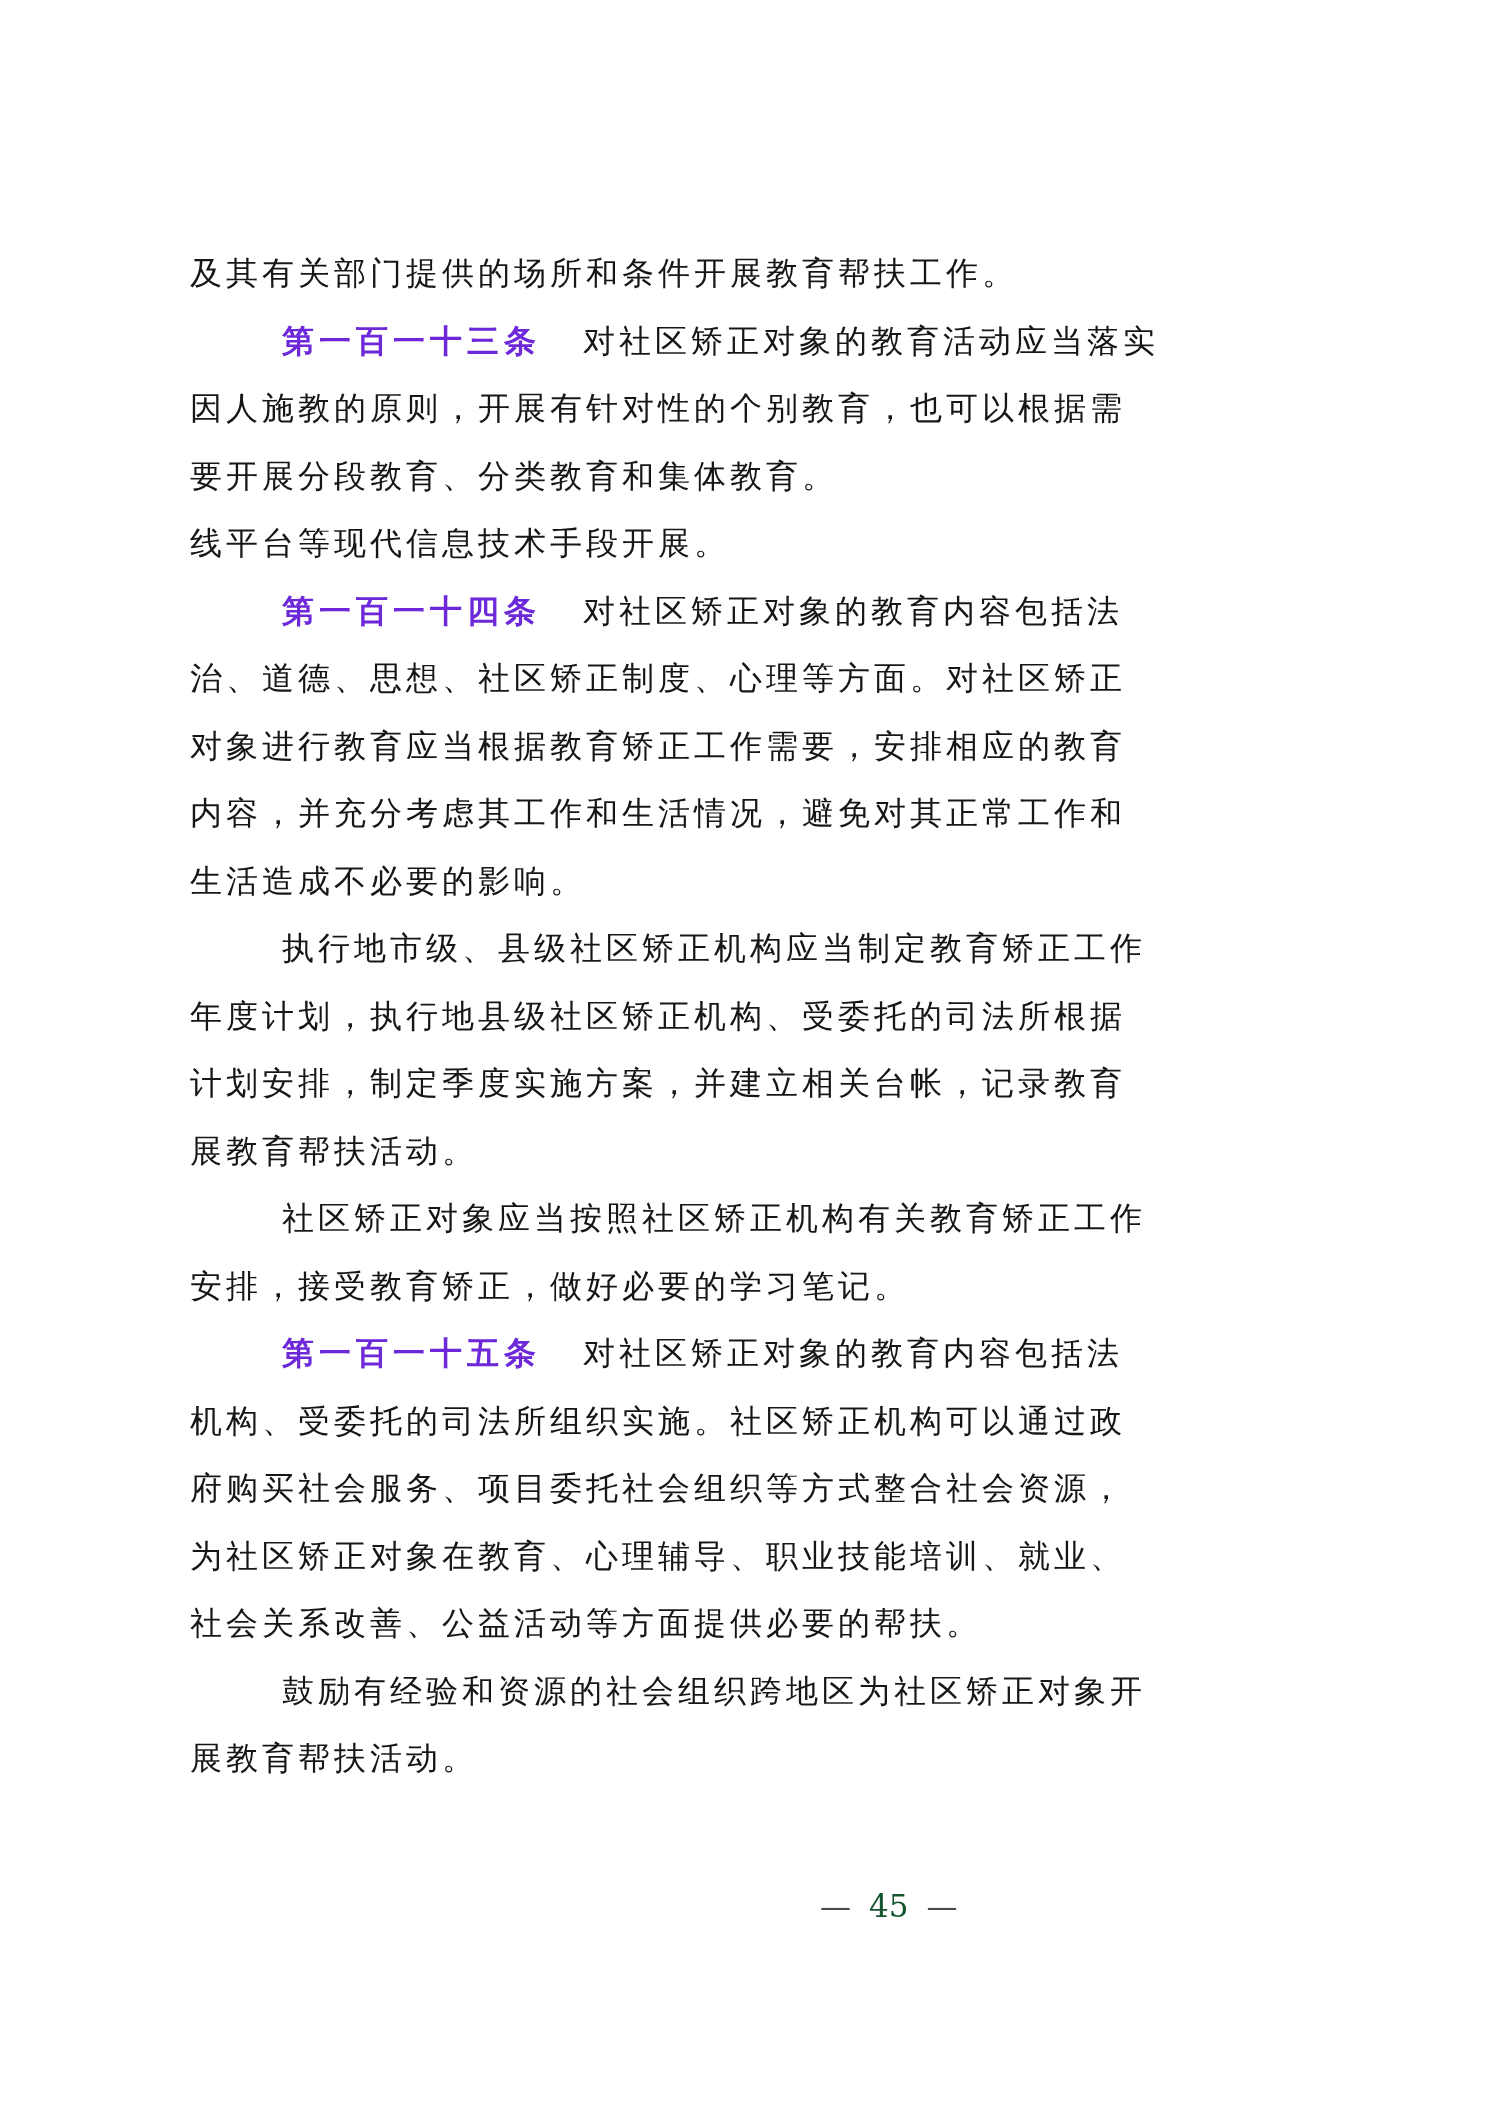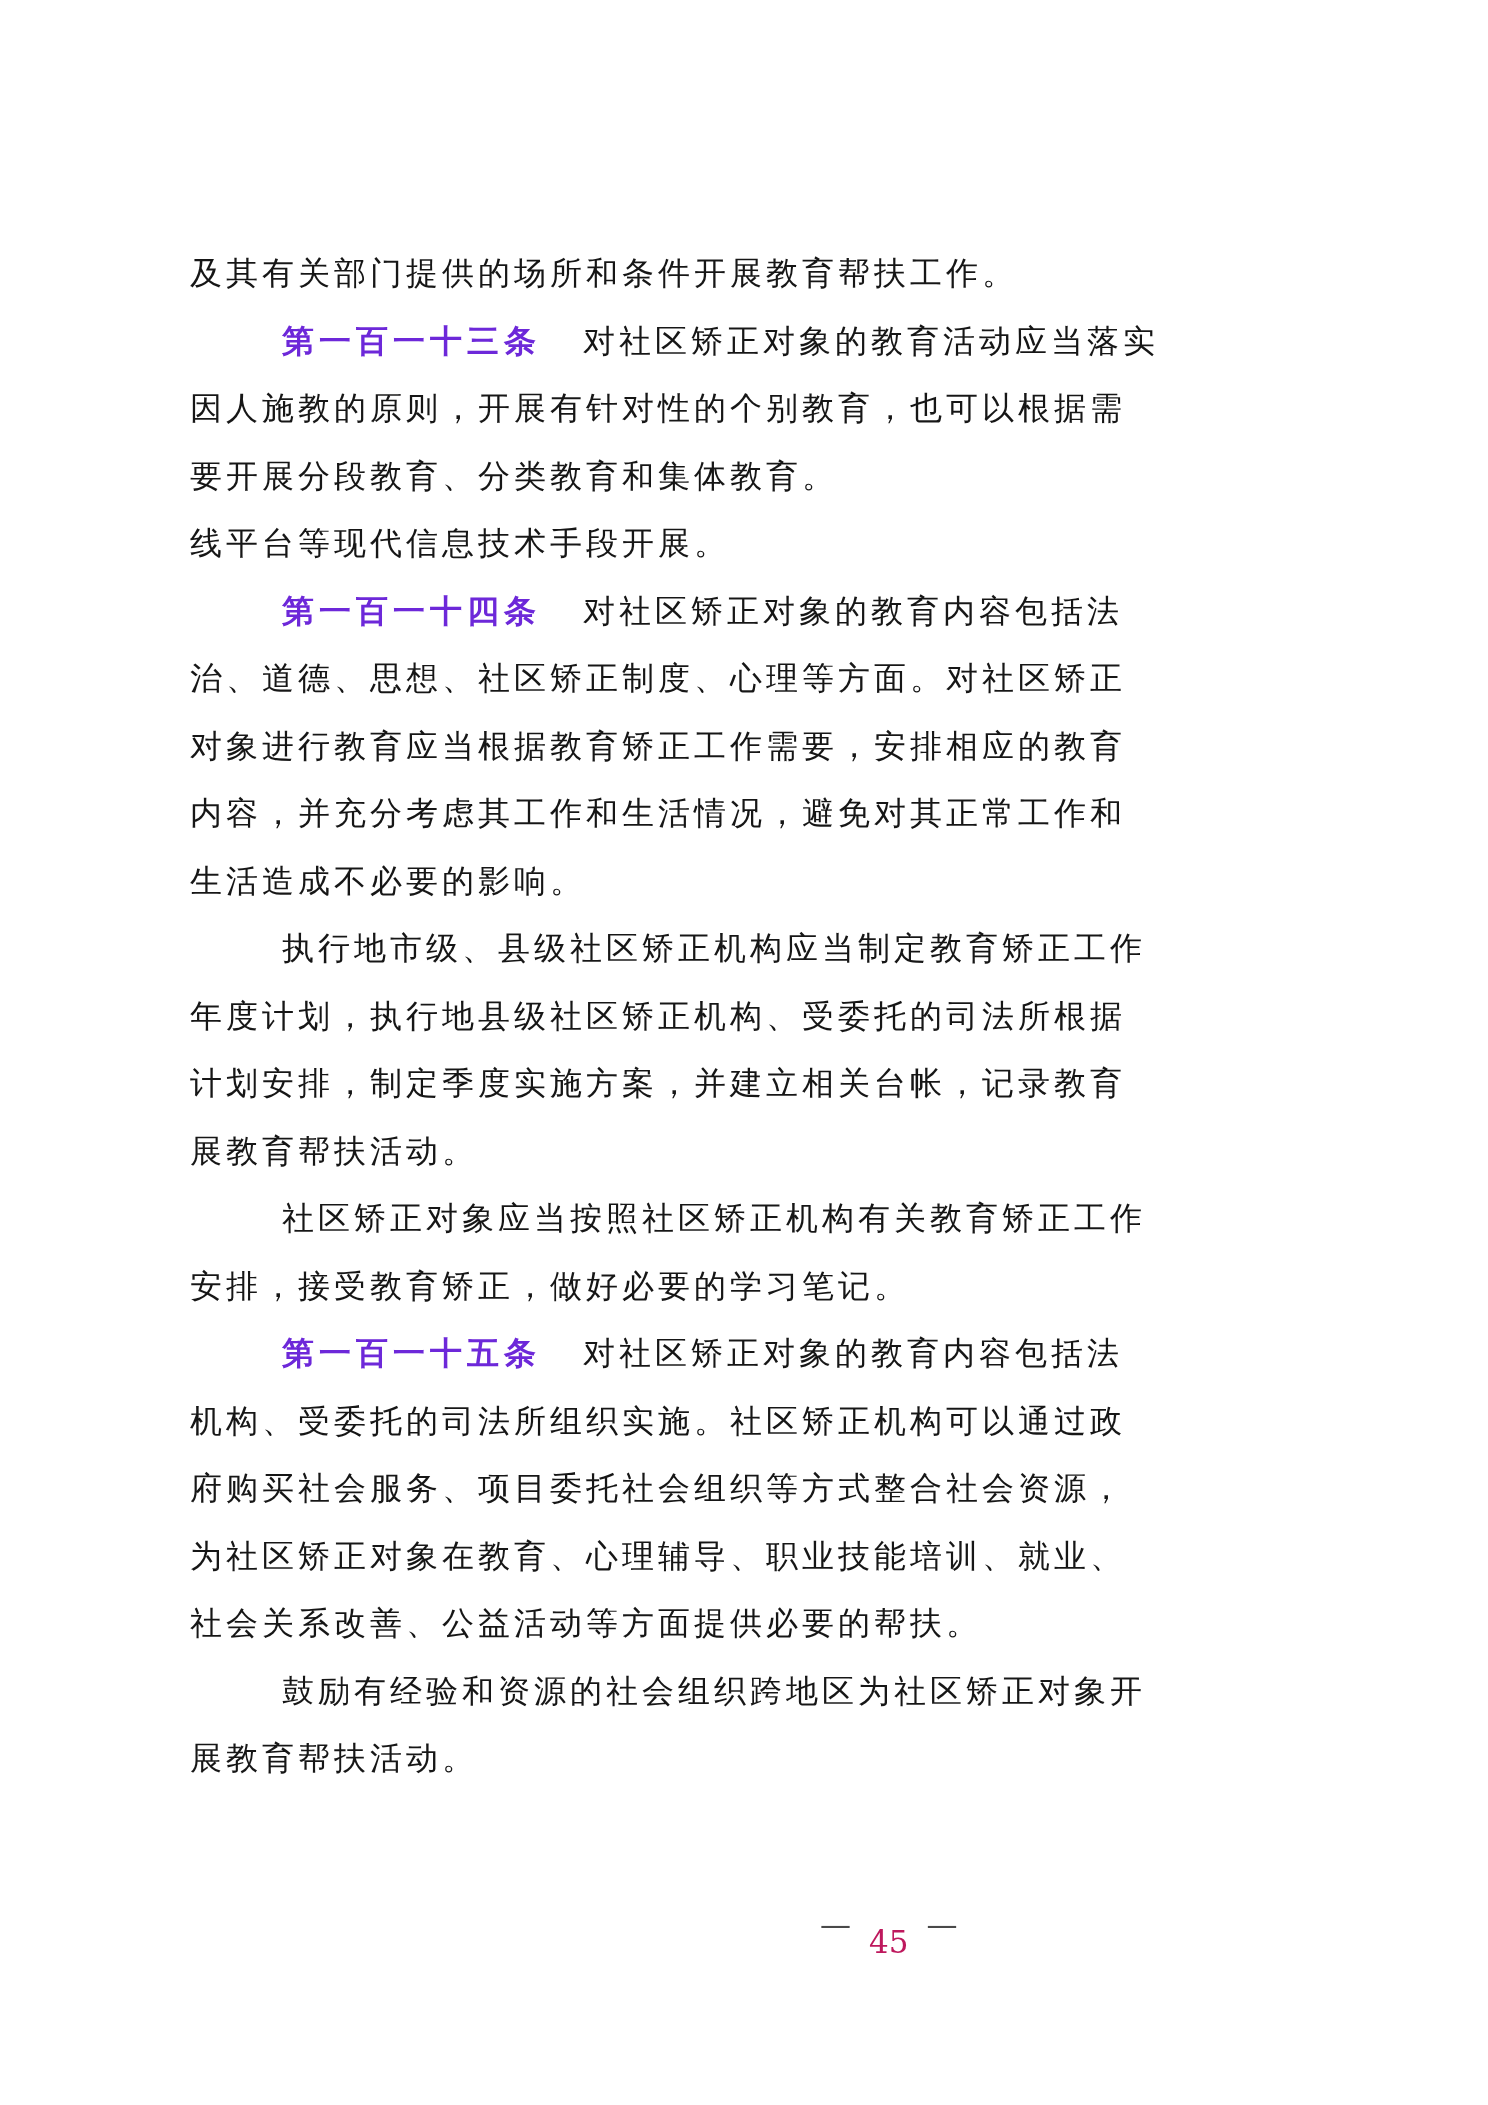--- a/index.html
+++ b/index.html
@@ -50,22 +50,21 @@
     top: 1888px;
     display: flex;
     align-items: center;
     gap: 18px;
     font-size: 31px;
     letter-spacing: 0;
     color: #4a4a4a;
     font-family: "DejaVu Serif", "Liberation Serif", serif;
   }
   .footer .num {
-    color: #be185d;
-    margin-top: 36px;
+    color: #14532d;
   }
 </style>
 </head>
 <body>
 
 <div class="page">
   <div class="text-block">
     <div class="line">及其有关部门提供的场所和条件开展教育帮扶工作。</div>
     <div class="line indent"><span class="article-no">第一百一十三条</span><span>对社区矫正对象的教育活动应当落实</span></div>
     <div class="line">因人施教的原则，开展有针对性的个别教育，也可以根据需</div>

